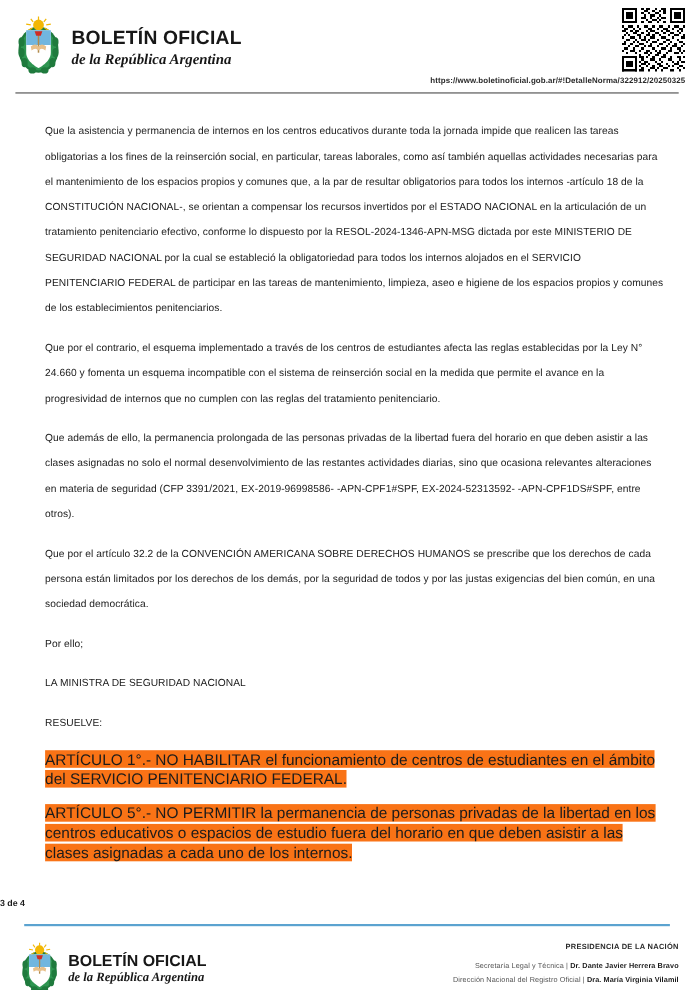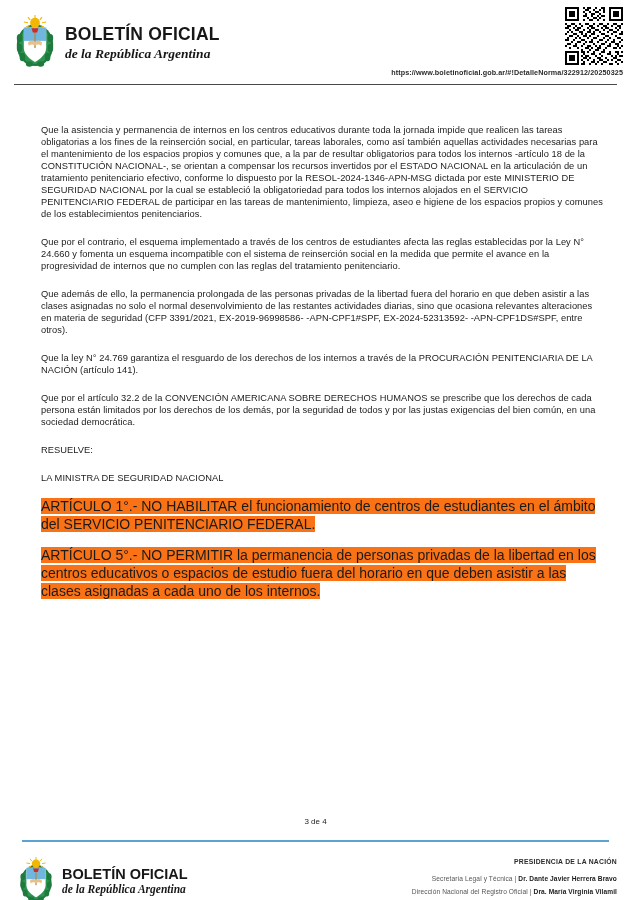--- a/index.html
+++ b/index.html
@@ -93,23 +93,23 @@
   
   .content {
     position: absolute;
     left: 41px;
     right: 28px;
     top: 108px;
     width: 562px;
   }
   .para {
     font-size: 9.3px;
-    line-height: 12px;
+    line-height: 23px;
     text-align: left;
-    margin: 16px 0 13px 0;
+    margin: 0 0 13px 0;
     color: #1b1b1b;
     letter-spacing: 0.05px;
   }
   .hl-wrap {
     margin: 0 0 13px 0;
   }
   .hl-wrap span {
     background: #f97316;
     font-size: 14px;
     line-height: 15.3px;
@@ -117,23 +117,22 @@
     box-decoration-break: clone;
     -webkit-box-decoration-break: clone;
   }
 
   
   .page-number {
     position: absolute;
     left: 0;
     right: 0;
     top: 817px;
-    text-align: center;
     font-size: 8px;
-    font-weight: normal;
+    font-weight: bold;
     color: #1b1b1b;
   }
 
   
   .footer-rule {
     position: absolute;
     left: 22px;
     right: 22px;
     top: 840px;
     height: 2px;
@@ -448,24 +447,24 @@
 
     <div class="doc-url">https://www.boletinoficial.gob.ar/#!DetalleNorma/322912/20250325</div>
     <div class="header-rule"></div>
   </div>
 
   <div class="content">
 
     <p class="para">Que la asistencia y permanencia de internos en los centros educativos durante toda la jornada impide que realicen las tareas obligatorias a los fines de la reinserción social, en particular, tareas laborales, como así también aquellas actividades necesarias para el mantenimiento de los espacios propios y comunes que, a la par de resultar obligatorios para todos los internos -artículo 18 de la CONSTITUCIÓN NACIONAL-, se orientan a compensar los recursos invertidos por el ESTADO NACIONAL en la articulación de un tratamiento penitenciario efectivo, conforme lo dispuesto por la RESOL-2024-1346-APN-MSG dictada por este MINISTERIO DE SEGURIDAD NACIONAL por la cual se estableció la obligatoriedad para todos los internos alojados en el SERVICIO PENITENCIARIO FEDERAL de participar en las tareas de mantenimiento, limpieza, aseo e higiene de los espacios propios y comunes de los establecimientos penitenciarios.</p>
     <p class="para">Que por el contrario, el esquema implementado a través de los centros de estudiantes afecta las reglas establecidas por la Ley N° 24.660 y fomenta un esquema incompatible con el sistema de reinserción social en la medida que permite el avance en la progresividad de internos que no cumplen con las reglas del tratamiento penitenciario.</p>
     <p class="para">Que además de ello, la permanencia prolongada de las personas privadas de la libertad fuera del horario en que deben asistir a las clases asignadas no solo el normal desenvolvimiento de las restantes actividades diarias, sino que ocasiona relevantes alteraciones en materia de seguridad (CFP 3391/2021, EX-2019-96998586- -APN-CPF1#SPF, EX-2024-52313592- -APN-CPF1DS#SPF, entre otros).</p>
-    <p class="para">Que la ley N° 24.769 garantiza el resguardo de los derechos de los internos a través de la PROCURACIÓN PENITENCIARIA DE LA NACIÓN (artículo 141).</p>
     <p class="para">Que por el artículo 32.2 de la CONVENCIÓN AMERICANA SOBRE DERECHOS HUMANOS se prescribe que los derechos de cada persona están limitados por los derechos de los demás, por la seguridad de todos y por las justas exigencias del bien común, en una sociedad democrática.</p>
+    <p class="para">Por ello;</p>
+    <p class="para">LA MINISTRA DE SEGURIDAD NACIONAL</p>
     <p class="para">RESUELVE:</p>
-    <p class="para">LA MINISTRA DE SEGURIDAD NACIONAL</p>
 
     <div class="hl-wrap">
       <span>ARTÍCULO 1°.- NO HABILITAR el funcionamiento de centros de estudiantes en el ámbito del SERVICIO PENITENCIARIO FEDERAL.</span>
     </div>
     <div class="hl-wrap">
       <span>ARTÍCULO 5°.- NO PERMITIR la permanencia de personas privadas de la libertad en los centros educativos o espacios de estudio fuera del horario en que deben asistir a las clases asignadas a cada uno de los internos.</span>
     </div>
   </div>
 
   <div class="page-number">3 de 4</div>

